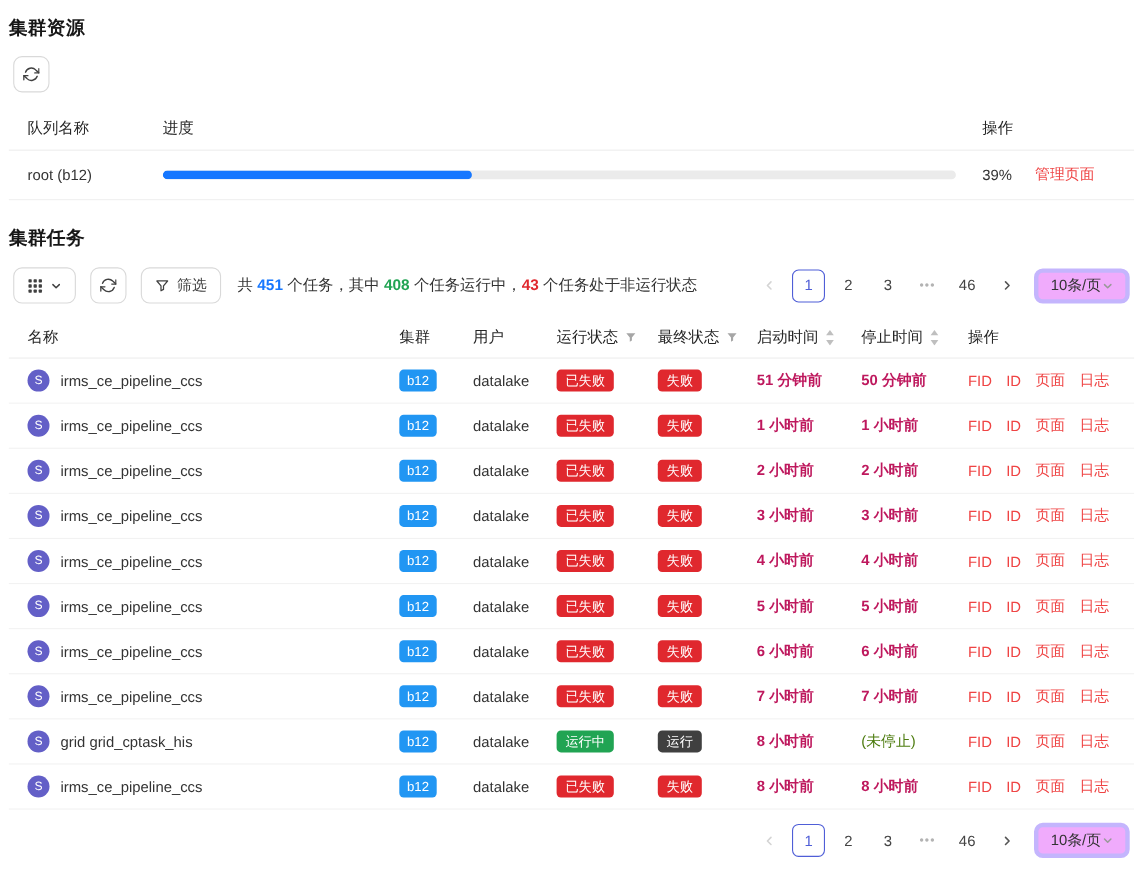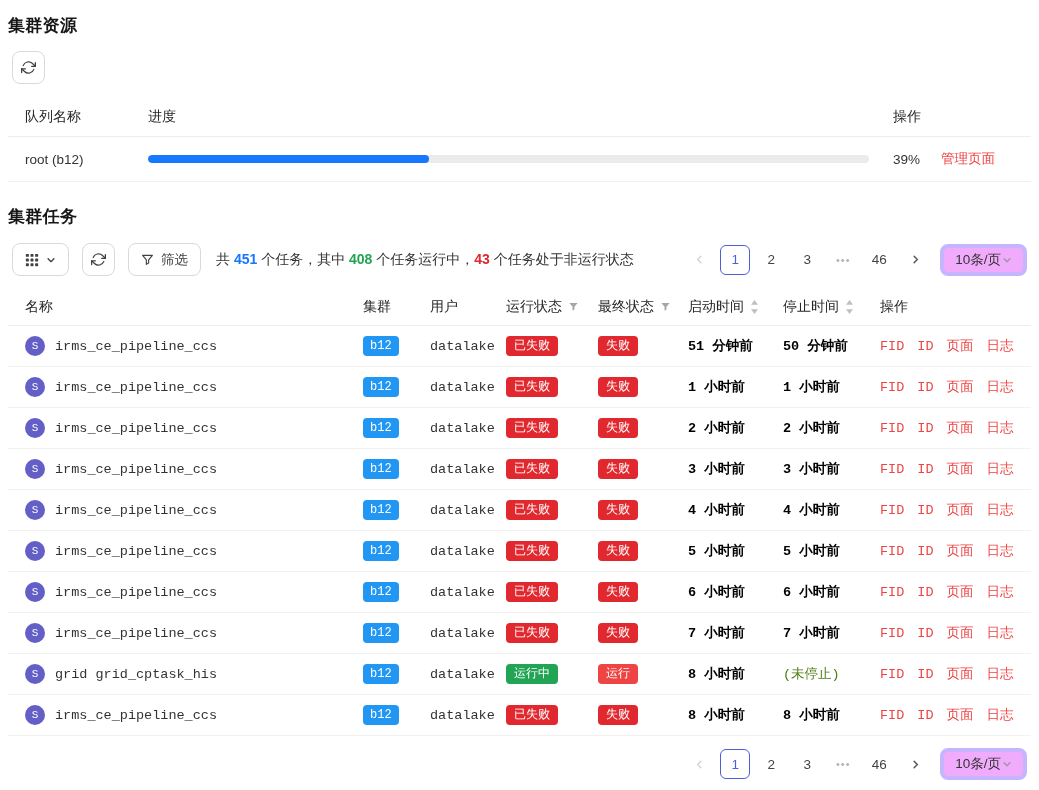--- a/index.html
+++ b/index.html
@@ -56,36 +56,36 @@
   .page-size{
     height:32px;display:inline-flex;align-items:center;gap:1px;padding:0 11px;
     border:4px solid #c4b5fd;border-radius:8px;background:#f0abfc;font-size:13.5px;color:#333;cursor:pointer;
   }
   .bottom-pagination{display:flex;justify-content:flex-end;align-items:center;gap:10px;margin-top:12px;padding-right:4px}
 
   
   .tasks-table{margin-top:12px}
   .tasks-header,.task-row{
     display:grid;grid-template-columns:338px 67px 76px 92px 90px 95px 97px 1fr;
-    align-items:center;padding:0 17px;font-family:Liberation Mono, monospace;
+    align-items:center;padding:0 17px;
   }
   .tasks-header{height:38px;border-bottom:1px solid #ededed;color:#262626;font-weight:500;font-size:14px}
   .th-flex{display:inline-flex;align-items:center;gap:6px}
   .task-row{height:41px;border-bottom:1px solid #f2f2f2;font-size:13.5px;color:#333}
   .name-cell{display:flex;align-items:center}
   .avatar{
     width:20px;height:20px;border-radius:50%;background:#635fc7;color:#fff;font-size:11px;
     display:inline-flex;align-items:center;justify-content:center;margin-right:10px;flex:none;
   }
   .badge{display:inline-block;color:#fff;font-size:12px;line-height:1;padding:4px 8px;border-radius:4px}
   .badge-cluster{background:#2196f3;padding:4px 7px}
   .badge-red{background:#e0282e}
   .badge-green{background:#21a453}
-  .badge-cyan{background:#ef4444}
-  .time-cell{font-weight:700;color:#000000}
+  .badge-cyan{background:#404040}
+  .time-cell{font-weight:700;color:#be185d}
   .time-muted{font-weight:400;color:#4d7c0f}
   .actions-cell{display:flex;align-items:center;gap:13px}
   .funnel{color:#a6a6a6}
   .sorter{color:#bfbfbf}
 </style>
 </head>
 <body>
 
 <div class="page">
 

